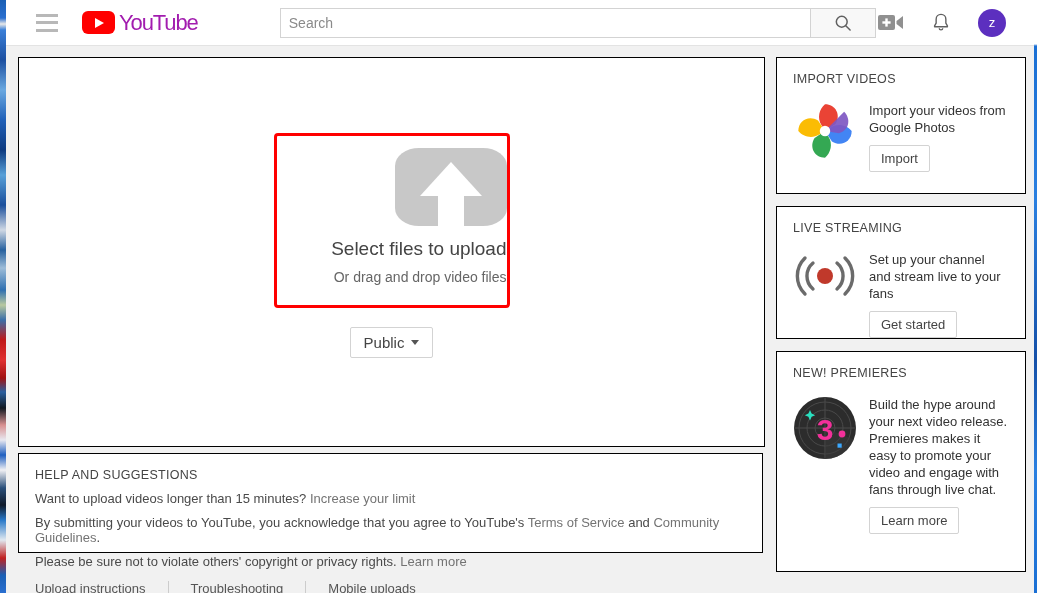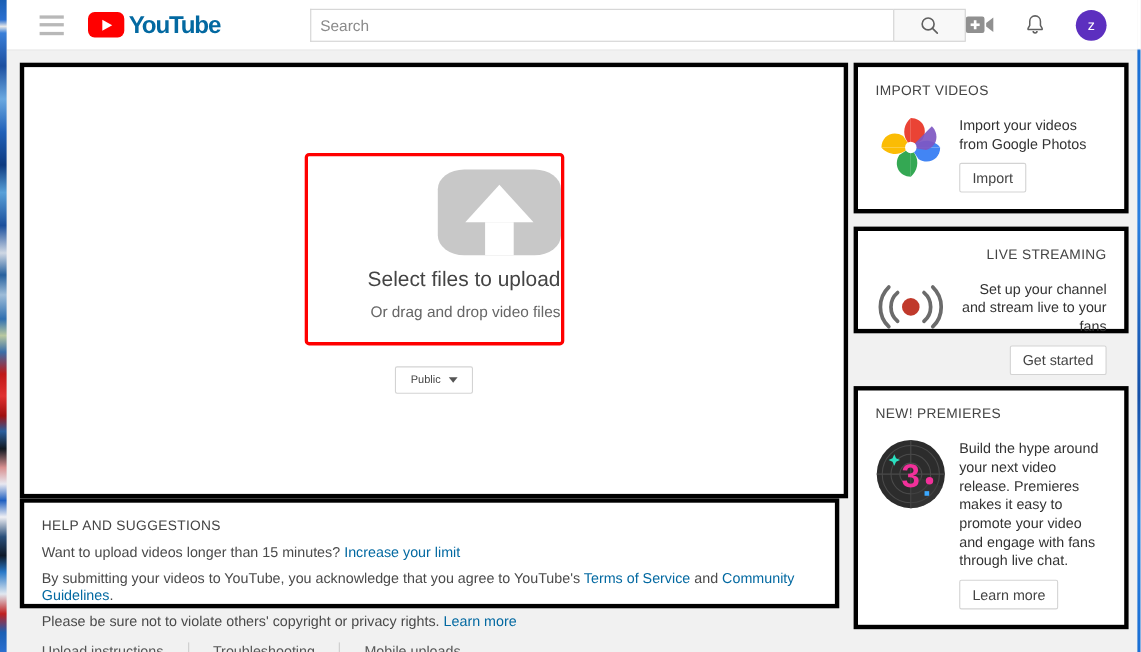--- a/index.html
+++ b/index.html
@@ -91,22 +91,22 @@
   .logo-play i {
     display: block;
     width: 0; height: 0;
     border-left: 9px solid #ffffff;
     border-top: 5.5px solid transparent;
     border-bottom: 5.5px solid transparent;
     margin-left: 2px;
   }
   .logo-text {
     font-size: 22px;
-    font-weight: bold;
-    color: #0369a1;
+    font-weight: normal;
+    color: #a21caf;
     letter-spacing: -1.1px;
     font-family: "Liberation Sans", sans-serif;
   }
   .search-wrap {
     margin-left: 52px;
     display: flex;
     height: 30px;
   }
   .search-input {
     width: 530px;
@@ -157,21 +157,21 @@
 
   
   #page {
     position: absolute;
     left: 6px; top: 45px;
     width: 1028px; height: 548px;
     background: #f1f1f1;
   }
   .card {
     background: #ffffff;
-    border: 4px solid #000000;
+    border: 1px solid #000000;
   }
 
   
   #upload-card {
     position: absolute;
     left: 12px; top: 12px;
     width: 745px; height: 388px;
     display: flex;
     align-items: center;
     justify-content: center;
@@ -233,21 +233,21 @@
     font-size: 14px;
     color: #666666;
     font-family: "Liberation Sans", sans-serif;
   }
   #privacy-btn {
     margin-top: 19px;
     padding: 6px 13px;
     background: #ffffff;
     border: 1px solid #d3d3d3;
     border-radius: 2px;
-    font-size: 10px;
+    font-size: 15px;
     color: #444;
     cursor: pointer;
     display: flex;
     align-items: center;
     gap: 7px;
     font-family: "Liberation Sans", sans-serif;
   }
   .caret {
     width: 0; height: 0;
     border-left: 4.5px solid transparent;
@@ -269,21 +269,21 @@
     letter-spacing: 0.3px;
     font-family: "Liberation Sans", sans-serif;
   }
   .help-line {
     font-size: 13px;
     color: #4a4a4a;
     margin-top: 9px;
     font-family: "Liberation Sans", sans-serif;
   }
   a.lnk {
-    color: #0369a1;
+    color: #737373;
     text-decoration: none;
     cursor: pointer;
   }
   #help-links {
     display: flex;
     align-items: center;
     margin-top: 12px;
     font-size: 13px;
     color: #555;
     gap: 0;
@@ -299,21 +299,21 @@
 
   
   .rail-card {
     position: absolute;
     left: 770px;
     width: 250px;
     padding: 14px 16px 16px 16px;
     box-sizing: border-box;
   }
   #card-import { top: 12px; height: 137px; }
-  #card-live   { top: 161px; height: 97px; text-align: right; }
+  #card-live   { top: 161px; height: 133px; }
   #card-prem   { top: 306px; height: 221px; }
 
   .rail-body {
     display: flex;
     margin-top: 16px;
     gap: 12px;
   }
   .rail-ico { flex: 0 0 auto; width: 64px; display:flex; align-items:flex-start; justify-content:center;}
   .rail-txt { flex: 1 1 auto; }
   .rail-desc {

